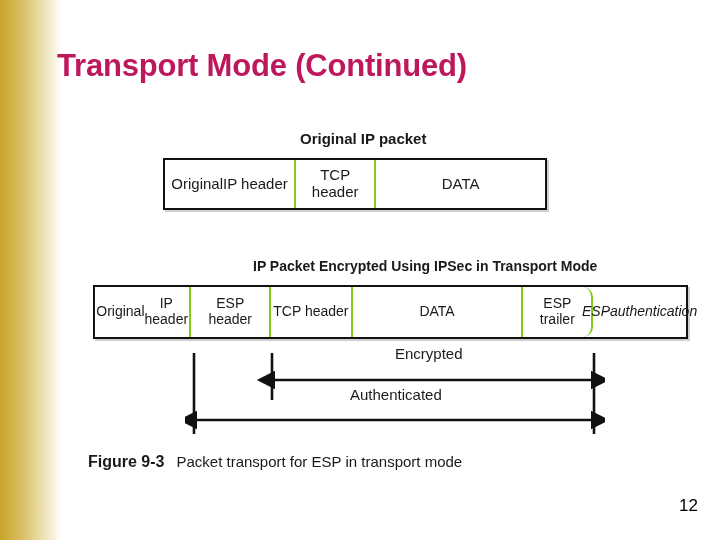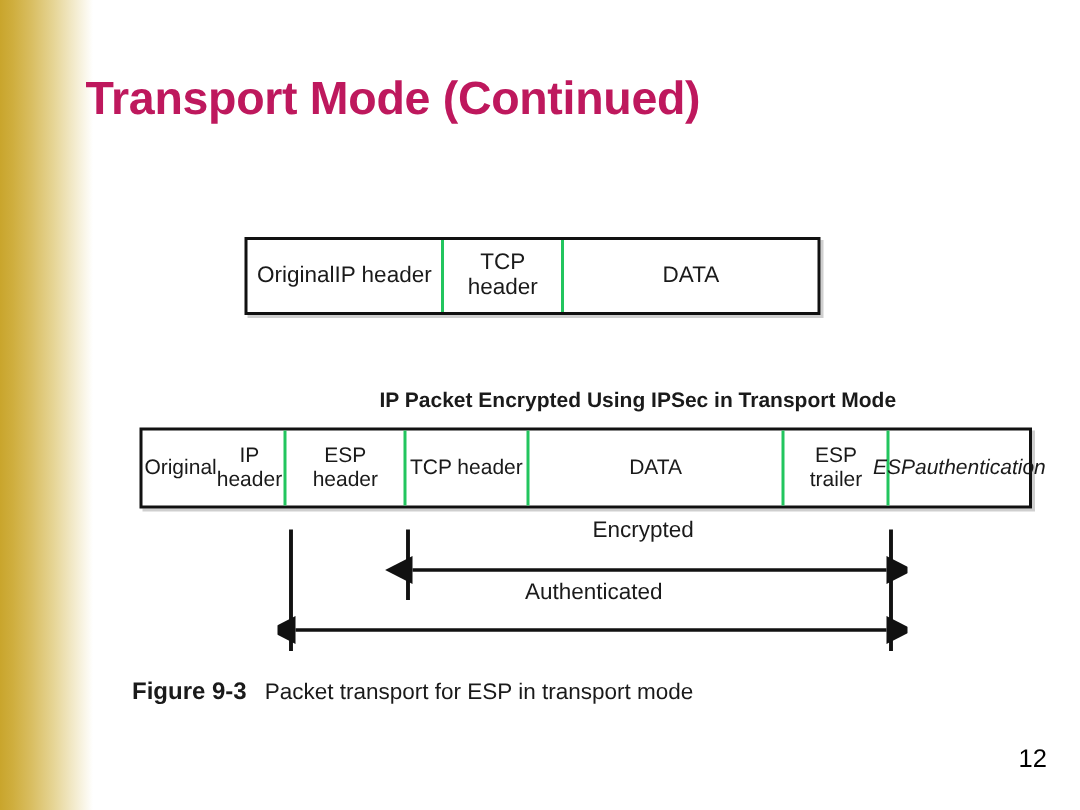--- a/index.html
+++ b/index.html
@@ -66,21 +66,21 @@
   
   .packet-table {
     position: absolute;
     display: flex;
     border: 2px solid #111111;
     box-sizing: border-box;
     background: #ffffff;
     box-shadow: 2px 2px 0 0 #cfcfcf;
   }
   .packet-cell {
-    border-right: 2px solid #22c55e;
+    border-right: 2px solid #84cc16;
     box-sizing: border-box;
     display: flex;
     align-items: center;
     justify-content: center;
     text-align: center;
     color: #1a1a1a;
     font-family: "Liberation Sans", sans-serif;
     line-height: 1.12;
     padding: 0 2px;
   }
@@ -156,20 +156,21 @@
 </style>
 </head>
 <body>
 
 <div id="gold-band"></div>
 
 <div id="slide-title">Transport Mode (Continued)</div>
 
 <div id="figure">
 
+  <div class="fig-label" id="label-original-packet" style="left:300px; top:130px; font-size:15px;">Original IP packet</div>
 
   <div class="packet-table" id="packet-table-original">
     <div class="packet-cell" style="width:34.5%;">
       <span>Original</span>
         <br>
       <span>IP header</span>
     </div>
     <div class="packet-cell" style="width:21.1%;">TCP header</div>
     <div class="packet-cell" style="width:44.4%;">DATA</div>
   </div>
@@ -178,21 +179,21 @@
 
   <div class="packet-table" id="packet-table-encrypted">
     <div class="packet-cell" style="width:16.3%;">
       <span>Original</span>
         <br>
       <span>IP header</span>
     </div>
     <div class="packet-cell" style="width:13.5%;">ESP header</div>
     <div class="packet-cell" style="width:13.8%;">TCP header</div>
     <div class="packet-cell" style="width:28.9%;">DATA</div>
-    <div class="packet-cell" style="width:11.8%;">ESP trailer</div>
+    <div class="packet-cell" style="width:11.8%;border-radius:10px;">ESP trailer</div>
     <div class="packet-cell" style="width:15.7%;font-style:italic;">
       <span>ESP</span>
         <br>
       <span>authentication</span>
     </div>
   </div>
 
   <div id="span-diagram">
     <svg width="420" height="92" viewBox="0 0 420 92">
       <defs>

